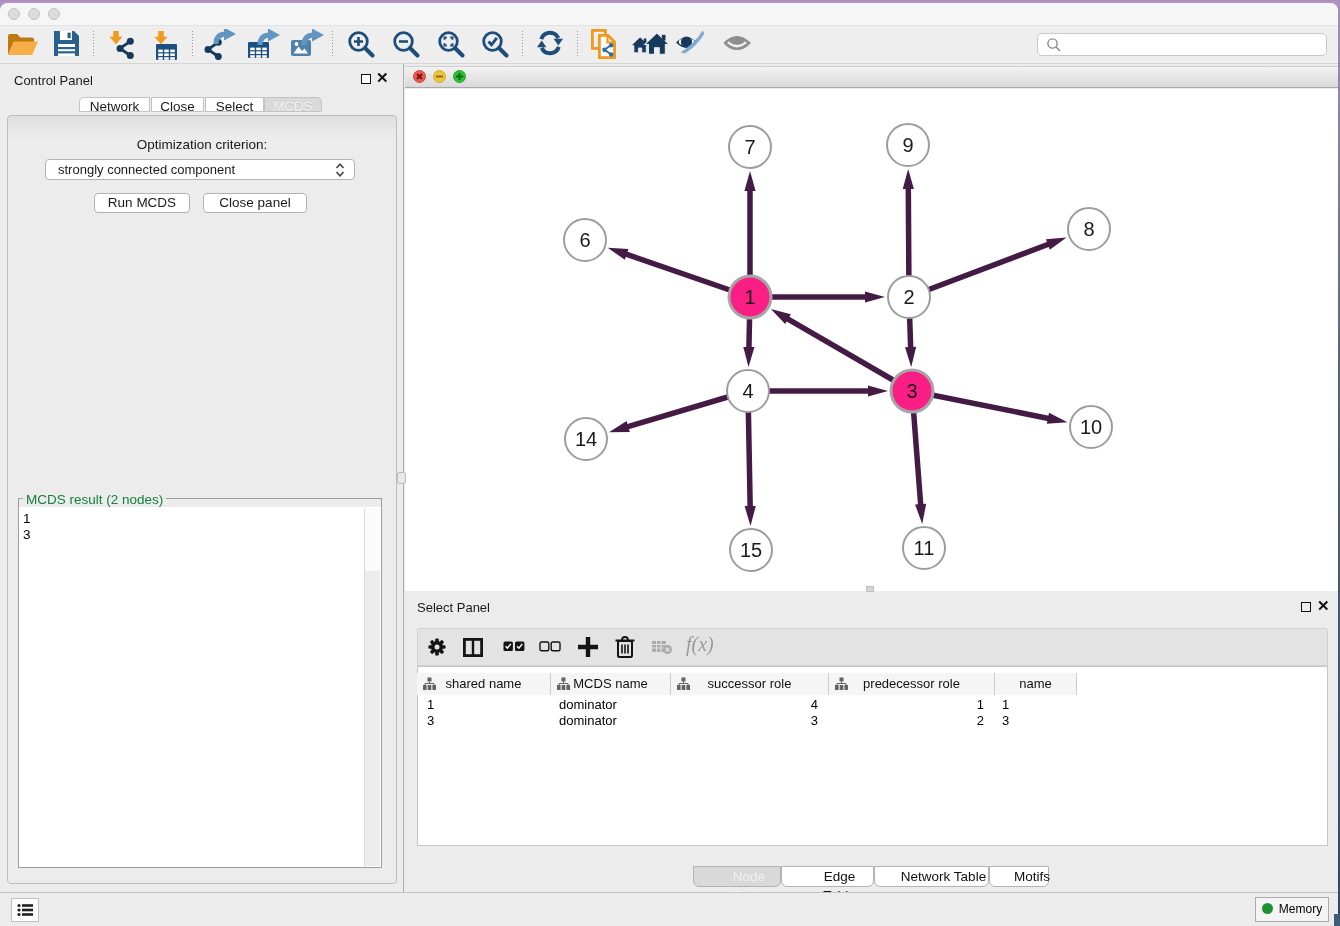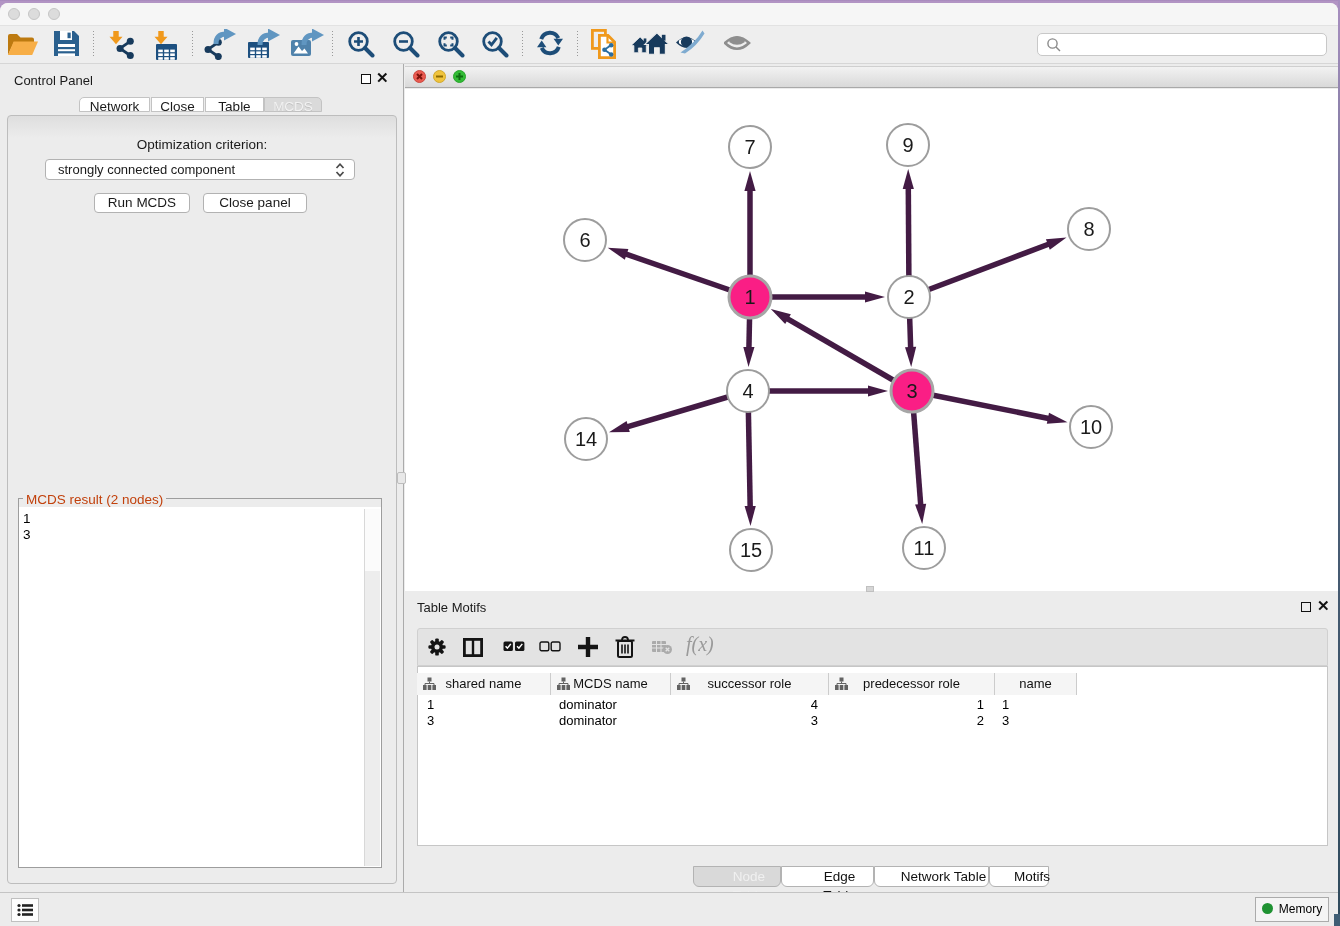--- a/index.html
+++ b/index.html
@@ -38,21 +38,21 @@
               font-size:13.5px; color:#1a1a1a; }
   #selbox { position:absolute; left:45px; top:159px; width:310px; height:21px;
             background:#fff; border:1px solid #b2b2b2; border-radius:4px;
             font-size:13px; line-height:19px; color:#1a1a1a; padding-left:12px; }
   .btn { position:absolute; top:193px; height:20px; background:#fff;
          border:1px solid #b2b2b2; border-radius:4px; font-size:13.5px;
          color:#1a1a1a; text-align:center; line-height:18px; }
   #mcdsgroup { position:absolute; left:18px; top:498px; width:364px; height:370px;
                border:1px solid #9d9d9d; }
   #mcdslegend { position:absolute; left:23px; top:492px; background:#ececec;
-                font-size:13.5px; color:#c2410c; padding:0 3px; }
+                font-size:13.5px; color:#15803d; padding:0 3px; }
   #mcdstext { position:absolute; left:19px; top:507px; width:362px; height:360px;
               background:#fff; font-size:13.5px;
               color:#000; line-height:15.5px; padding:4px 0 0 4px; }
   #mcdsscroll { position:absolute; left:364px; top:509px; width:16px; height:357px;
                 background:#ededed; border-left:1px solid #d8d8d8; }
   #mcdsthumb { position:absolute; left:365px; top:509px; width:15px; height:62px;
                background:#fbfbfb; }
   #netbar { left:405px; top:66px; width:933px; height:22px;
             background:linear-gradient(#f2f2f2, #d9d9d9);
             border-bottom:1px solid #a9a9a9; border-top:1px solid #cfcfcf; }
@@ -241,21 +241,21 @@
 <svg class="abs" style="left:1046px;top:37px" width="16" height="16" viewBox="0 0 16 16">
       <circle cx="6.5" cy="6.5" r="4.6" fill="none" stroke="#8a8a8a" stroke-width="1.4"></circle>
       <line x1="10" y1="10" x2="14" y2="14" stroke="#8a8a8a" stroke-width="1.4"></line>
     </svg>
   <div class="abs" id="cpanel"></div>
   <div id="cp-title">Control Panel</div>
   <div class="abs" style="left:361px;top:74px;width:10px;height:10px;border:1.5px solid #111;background:#fff"></div>
   <div class="abs" style="left:376px;top:69px;font-size:15px;font-weight:bold;color:#111">✕</div>
   <div class="tab" style="left:79px;width:71px;border-radius:5px 0 0 0">Network</div>
   <div class="tab" style="left:151px;width:53px">Close</div>
-  <div class="tab" style="left:205px;width:59px">Table</div>
+  <div class="tab" style="left:205px;width:59px">Select</div>
   <div class="tab" style="left:264px;width:58px;background:#dadada;color:#f2f2f2;border-radius:0 5px 0 0;text-shadow:0 1px 0 #c0c0c0">MCDS</div>
   <div id="tabpane"></div>
   <div id="selbox">strongly connected component
     <svg width="10" height="14" viewBox="0 0 10 14" style="position:absolute;right:9px;top:3px">
       <path d="M1.5 5 L5 1.2 L8.5 5 M1.5 9 L5 12.8 L8.5 9" fill="none" stroke="#4a4a4a" stroke-width="1.7"></path>
     </svg>
   </div>
   <div id="optlabel">Optimization criterion:</div>
   <div class="btn" style="left:94px;width:96px">Run MCDS</div>
   <div class="btn" style="left:203px;width:104px">Close panel</div>
@@ -324,21 +324,21 @@
 <circle cx="181" cy="350" r="21" fill="#fff" stroke="#9d9d9d" stroke-width="2"></circle>
 <text x="181" y="357" font-size="20" fill="#1a1a1a" text-anchor="middle">14</text>
 <circle cx="686" cy="338" r="21" fill="#fff" stroke="#9d9d9d" stroke-width="2"></circle>
 <text x="686" y="345" font-size="20" fill="#1a1a1a" text-anchor="middle">10</text>
 <circle cx="346" cy="461" r="21" fill="#fff" stroke="#9d9d9d" stroke-width="2"></circle>
 <text x="346" y="468" font-size="20" fill="#1a1a1a" text-anchor="middle">15</text>
 <circle cx="519" cy="459" r="21" fill="#fff" stroke="#9d9d9d" stroke-width="2"></circle>
 <text x="519" y="466" font-size="20" fill="#1a1a1a" text-anchor="middle">11</text>
 </svg>
   <div class="abs" id="tpanel"></div>
-  <div id="tp-title">Table Motifs</div>
+  <div id="tp-title">Select Panel</div>
   <div class="abs" style="left:1301px;top:602px;width:10px;height:10px;border:1.5px solid #111;background:#ececec"></div>
   <div class="abs" style="left:1317px;top:597px;font-size:15px;font-weight:bold;color:#111">✕</div>
   <div id="tp-toolbar"></div>
 <svg class="abs" style="left:428px;top:638px" width="18" height="18" viewBox="0 0 18 18">
       <g fill="#141414">
         <rect x="7.2" y="0.4" width="3.6" height="4" rx="1.2" transform="rotate(0 9 9)"></rect>
         <rect x="7.2" y="0.4" width="3.6" height="4" rx="1.2" transform="rotate(45 9 9)"></rect>
         <rect x="7.2" y="0.4" width="3.6" height="4" rx="1.2" transform="rotate(90 9 9)"></rect>
         <rect x="7.2" y="0.4" width="3.6" height="4" rx="1.2" transform="rotate(135 9 9)"></rect>
         <rect x="7.2" y="0.4" width="3.6" height="4" rx="1.2" transform="rotate(180 9 9)"></rect>

